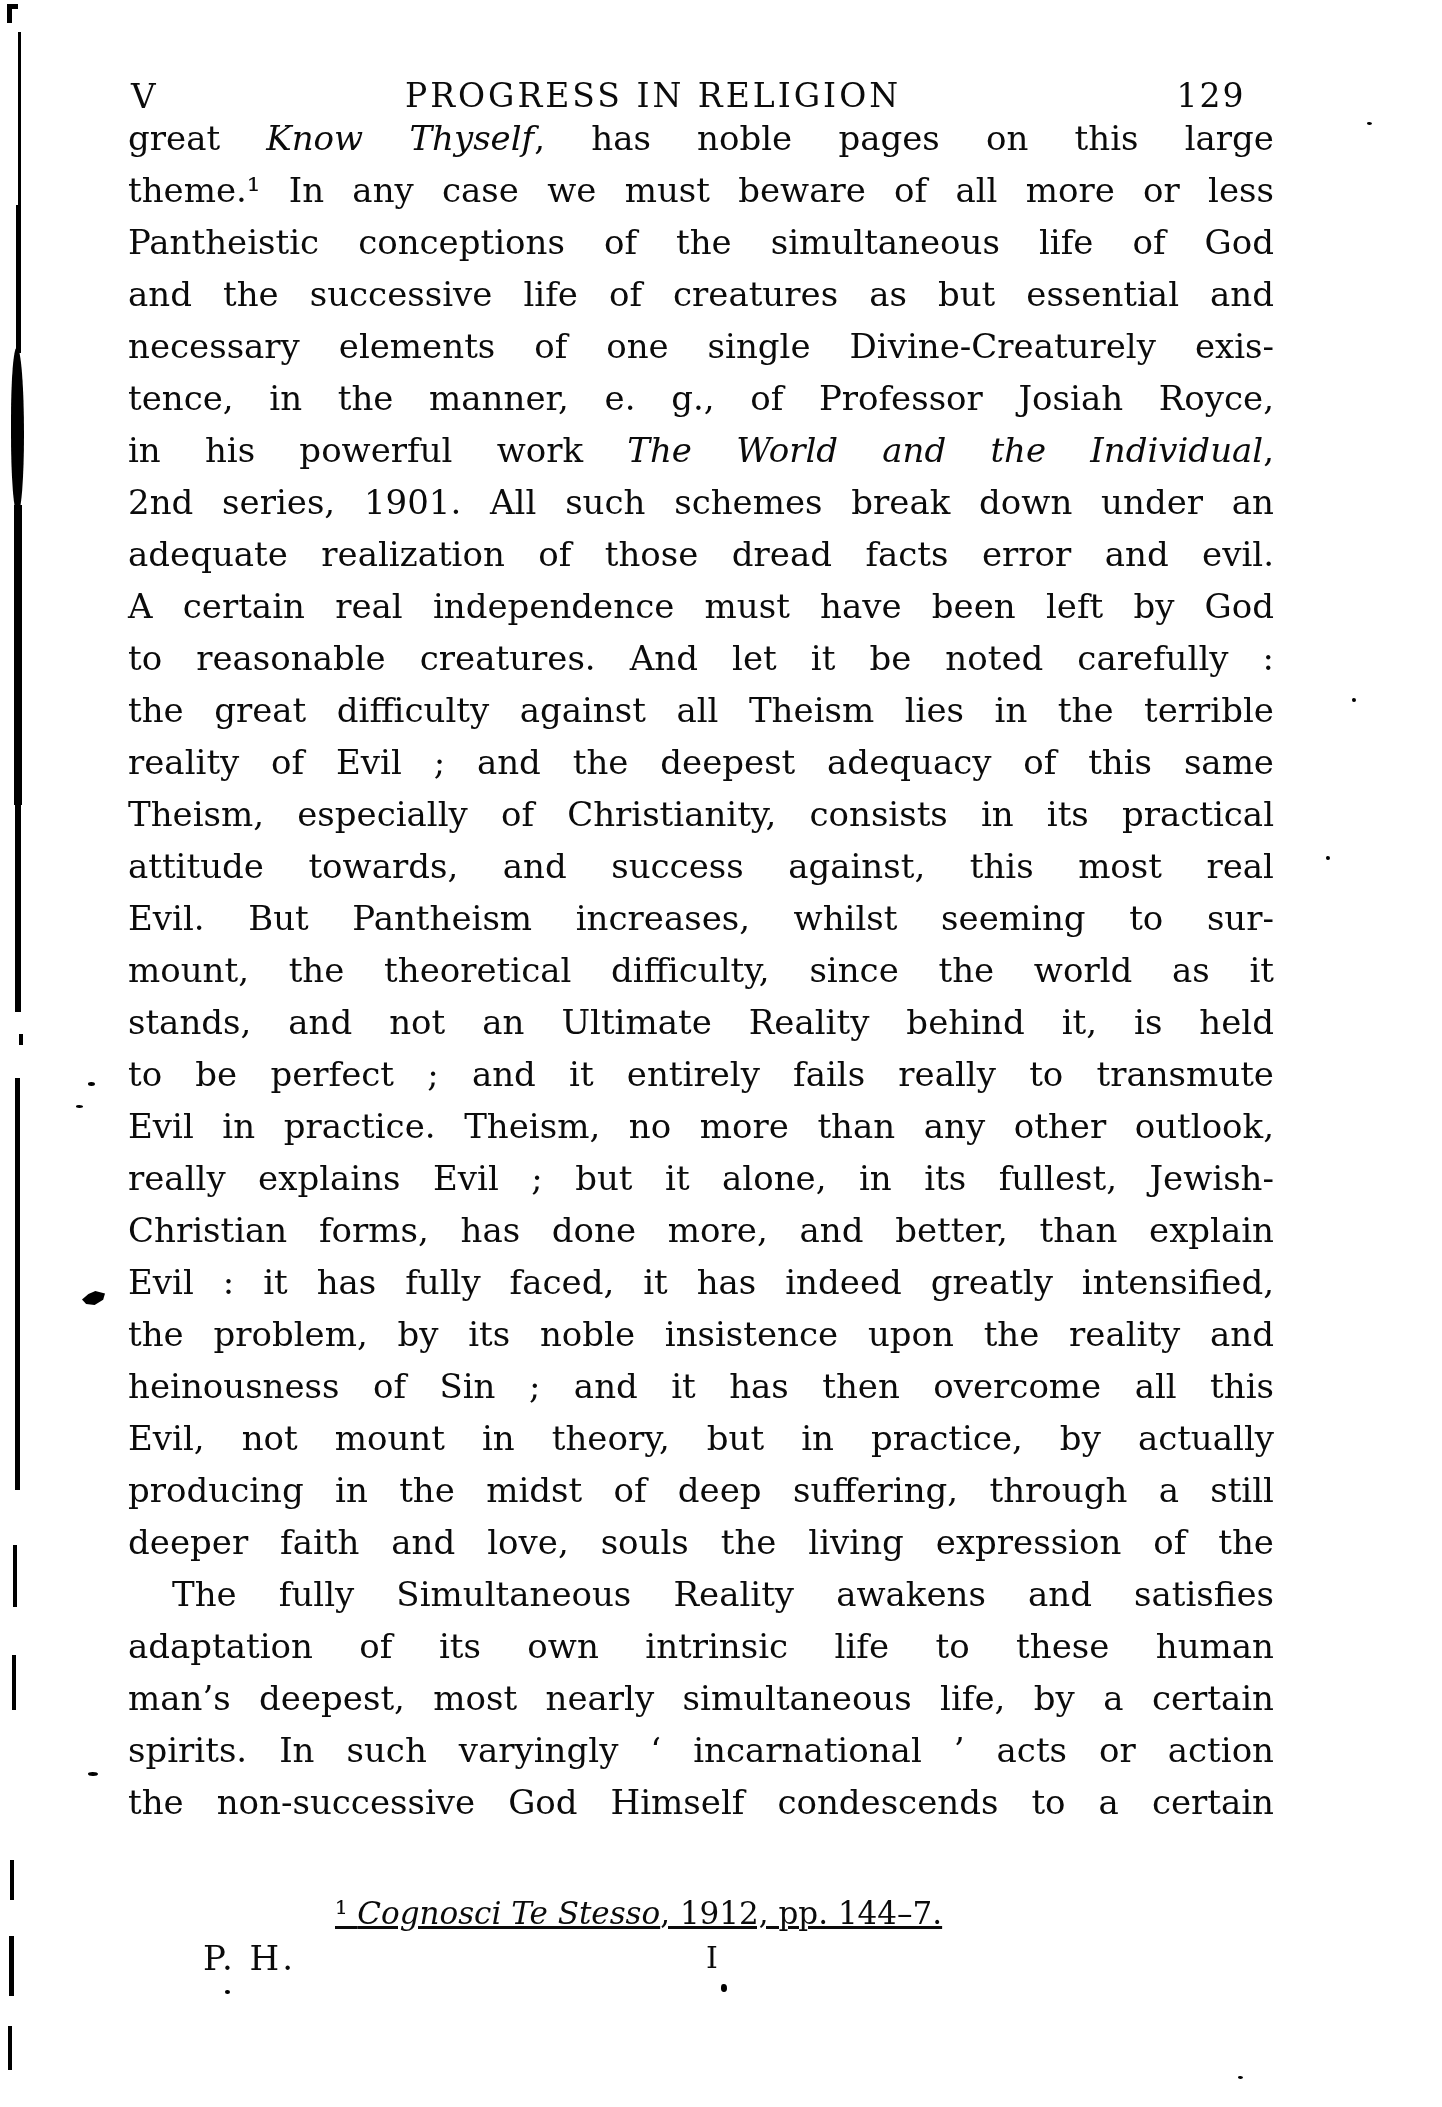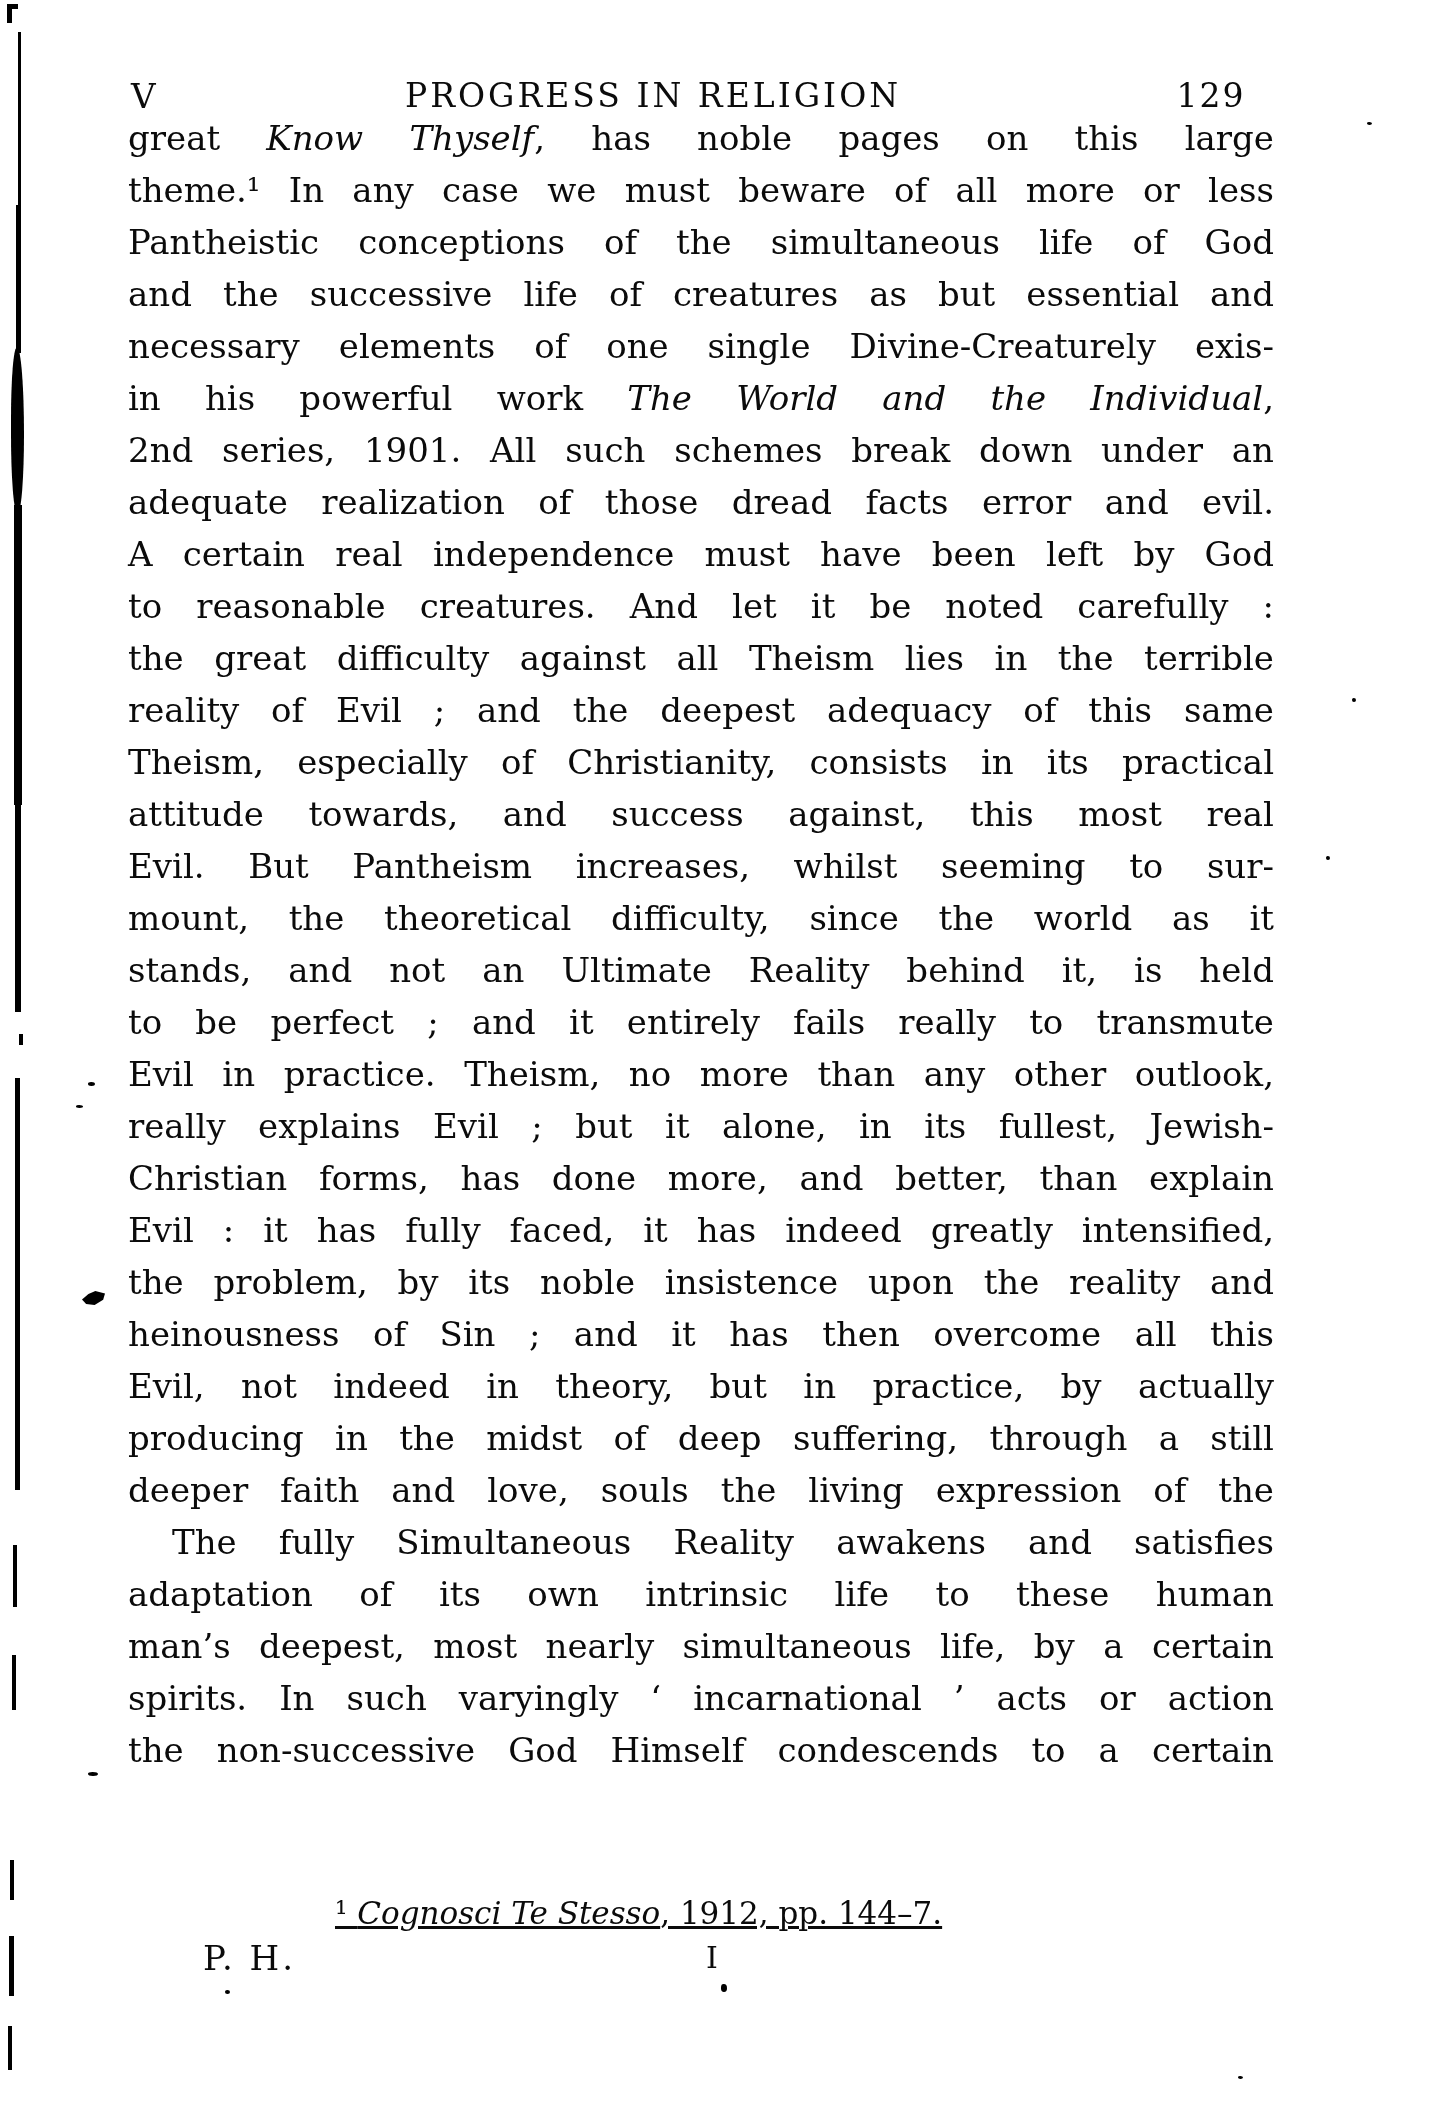--- a/index.html
+++ b/index.html
@@ -59,40 +59,41 @@
     <span class="page-num">129</span>
   </div>
 
   <div id="text-block">
       <div class="paragraph">
         <div class="line">great <i>Know Thyself</i>, has noble pages on this large</div>
         <div class="line">theme.¹ In any case we must beware of all more or less</div>
         <div class="line">Pantheistic conceptions of the simultaneous life of God</div>
         <div class="line">and the successive life of creatures as but essential and</div>
         <div class="line">necessary elements of one single Divine-Creaturely exis-</div>
+        <div class="line">tence, in the manner, e. g., of Professor Josiah Royce,</div>
         <div class="line">in his powerful work <i>The World and the Individual</i>,</div>
         <div class="line">2nd series, 1901.  All such schemes break down under an</div>
         <div class="line">adequate realization of those dread facts error and evil.</div>
         <div class="line">A certain real independence must have been left by God</div>
         <div class="line">to reasonable creatures.  And let it be noted carefully :</div>
         <div class="line">the great difficulty against all Theism lies in the terrible</div>
         <div class="line">reality of Evil ; and the deepest adequacy of this same</div>
         <div class="line">Theism, especially of Christianity, consists in its practical</div>
         <div class="line">attitude towards, and success against, this most real</div>
         <div class="line">Evil.  But Pantheism increases, whilst seeming to sur-</div>
         <div class="line">mount, the theoretical difficulty, since the world as it</div>
         <div class="line">stands, and not an Ultimate Reality behind it, is held</div>
         <div class="line">to be perfect ; and it entirely fails really to transmute</div>
         <div class="line">Evil in practice.  Theism, no more than any other outlook,</div>
         <div class="line">really explains Evil ; but it alone, in its fullest, Jewish-</div>
         <div class="line">Christian forms, has done more, and better, than explain</div>
         <div class="line">Evil :  it has fully faced, it has indeed greatly intensified,</div>
         <div class="line">the problem, by its noble insistence upon the reality and</div>
         <div class="line">heinousness of Sin ; and it has then overcome all this</div>
-        <div class="line">Evil, not indeed in theory, but in practice, by actually</div>
+        <div class="line">Evil, not mount in theory, but in practice, by actually</div>
         <div class="line">producing in the midst of deep suffering, through a still</div>
         <div class="line">deeper faith and love, souls the living expression of the</div>
       </div>
       <div class="paragraph">
         <div class="line indent">The fully Simultaneous Reality awakens and satisfies</div>
         <div class="line">adaptation of its own intrinsic life to these human</div>
         <div class="line">man’s deepest, most nearly simultaneous life, by a certain</div>
         <div class="line">spirits.  In such varyingly ‘ incarnational ’ acts or action</div>
         <div class="line">the non-successive God Himself condescends to a certain</div>
       </div>

